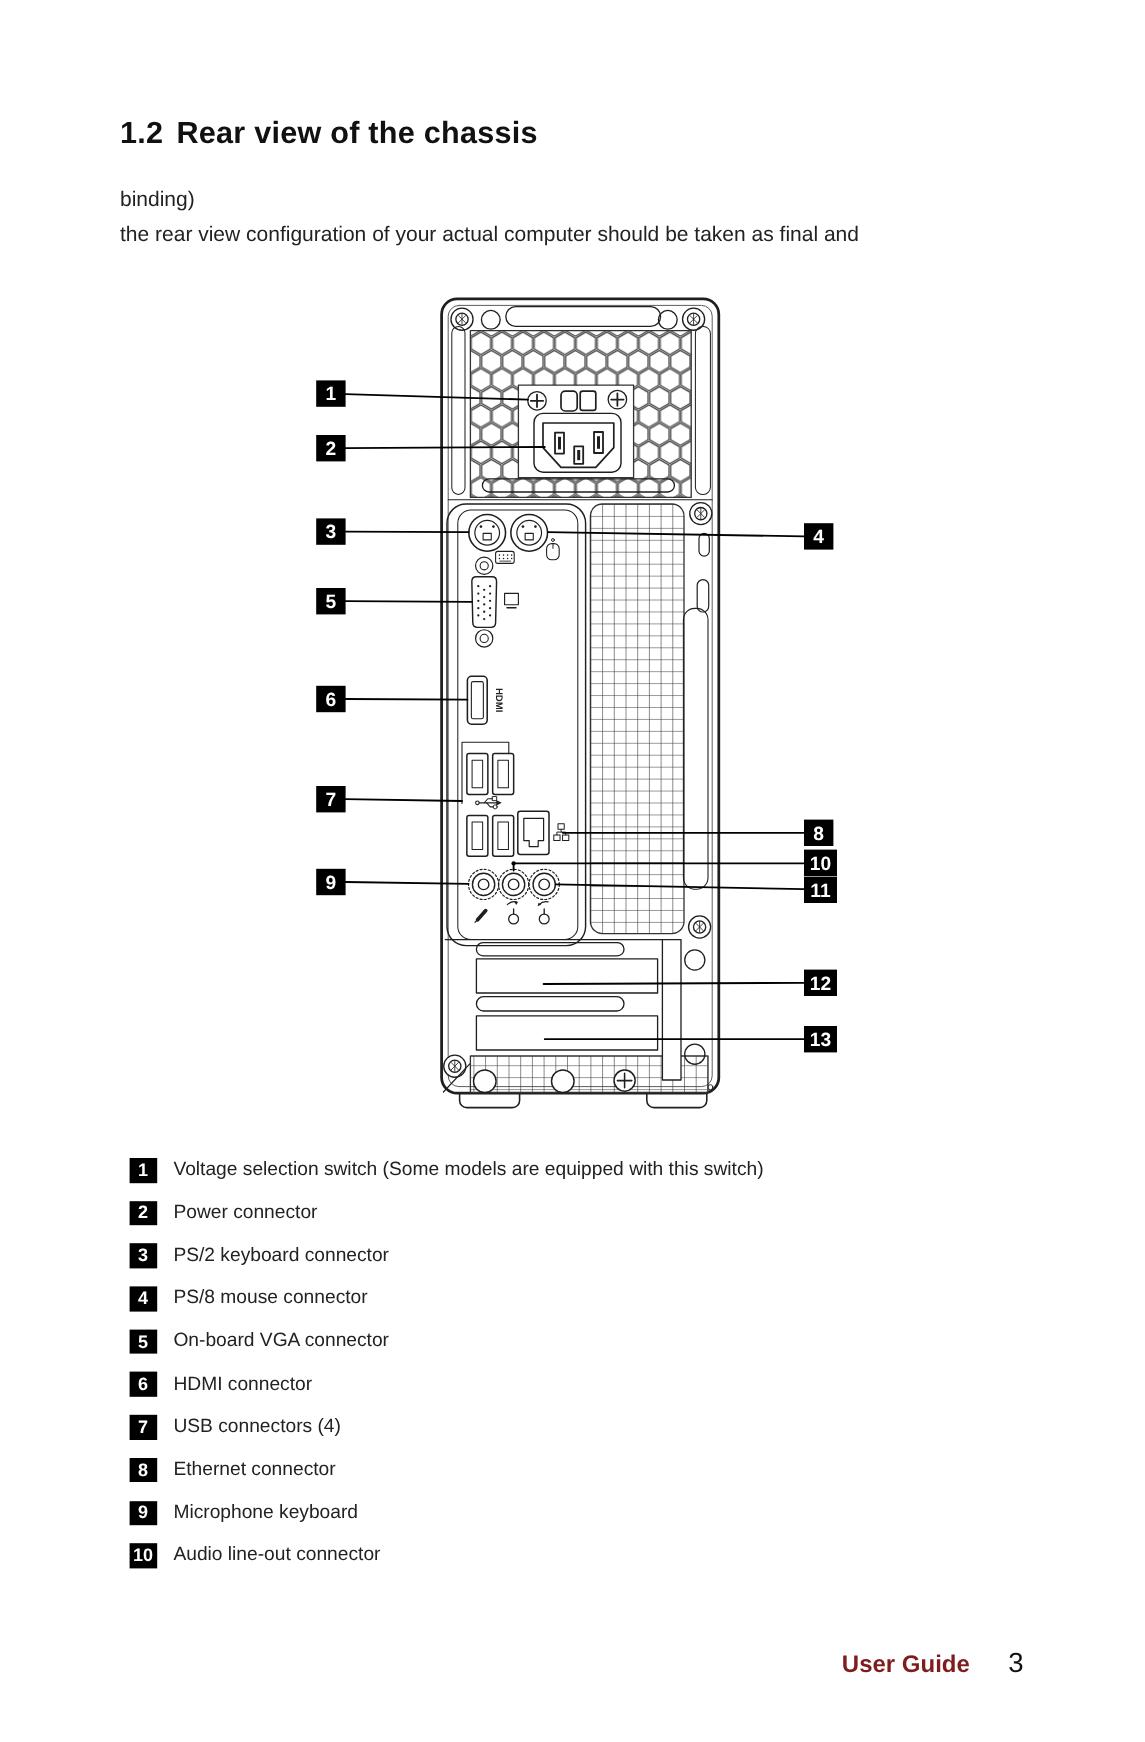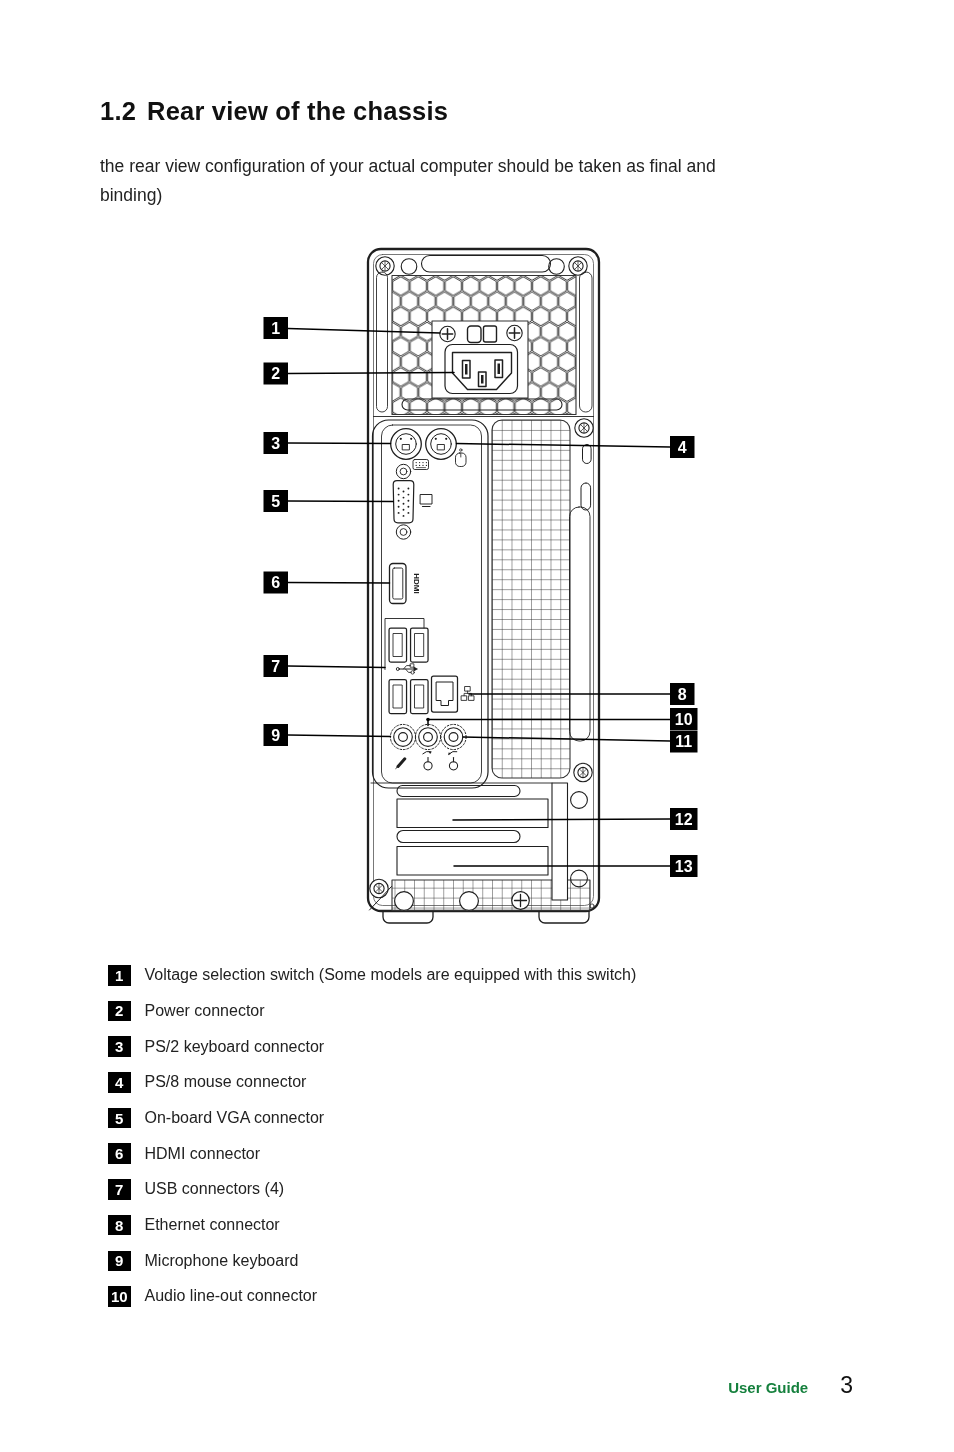--- a/index.html
+++ b/index.html
@@ -17,33 +17,33 @@
   .diagram text{font-family:"Liberation Sans",sans-serif;}
   .legend{position:absolute;left:108px;top:965px;}
   .legend-row{display:flex;align-items:center;height:20.5px;margin-bottom:15.2px;}
   .badge{
     min-width:22.5px;height:20.5px;background:#000;color:#fff;
     font-weight:700;font-size:15px;display:flex;align-items:center;justify-content:center;
     flex:0 0 auto;box-sizing:border-box;padding:0 2px;
   }
   .legend-label{margin-left:14px;font-size:16px;white-space:nowrap;color:#222;}
   .footer{position:absolute;top:1372px;right:81px;display:flex;align-items:baseline;gap:32px;}
-  .footer-label{font-size:15px;font-weight:700;color:#15803d;}
+  .footer-label{font-size:20px;font-weight:700;color:#7f1d1d;}
   .footer-page{font-size:23px;color:#111;}
 </style>
 </head>
 <body>
 
 <div class="page">
 
   <h1 class="title"><span>1.2</span><span class="title-text">Rear view of the chassis</span></h1>
 
   <div class="intro">
+    <div>binding)</div>
     <div>the rear view configuration of your actual computer should be taken as final and</div>
-    <div>binding)</div>
   </div>
 
   <svg class="diagram" width="460" height="700" viewBox="250 240 460 700" xmlns="http://www.w3.org/2000/svg" xmlns:xlink="http://www.w3.org/1999/xlink">
     <defs>
       <pattern id="hexp" patternUnits="userSpaceOnUse" x="392" y="276" width="17.5" height="30.3">
         <g fill="none" stroke="#333" stroke-width="0.95">
           <path d="M8.75,0.8 L16.8,5.45 L16.8,14.75 L8.75,19.4 L0.7,14.75 L0.7,5.45 Z"></path>
           <path transform="translate(8.75,15.15)" d="M8.75,0.8 L16.8,5.45 L16.8,14.75 L8.75,19.4 L0.7,14.75 L0.7,5.45 Z"></path>
           <path transform="translate(-8.75,15.15)" d="M8.75,0.8 L16.8,5.45 L16.8,14.75 L8.75,19.4 L0.7,14.75 L0.7,5.45 Z"></path>
           <path transform="translate(8.75,-15.15)" d="M8.75,0.8 L16.8,5.45 L16.8,14.75 L8.75,19.4 L0.7,14.75 L0.7,5.45 Z"></path>

